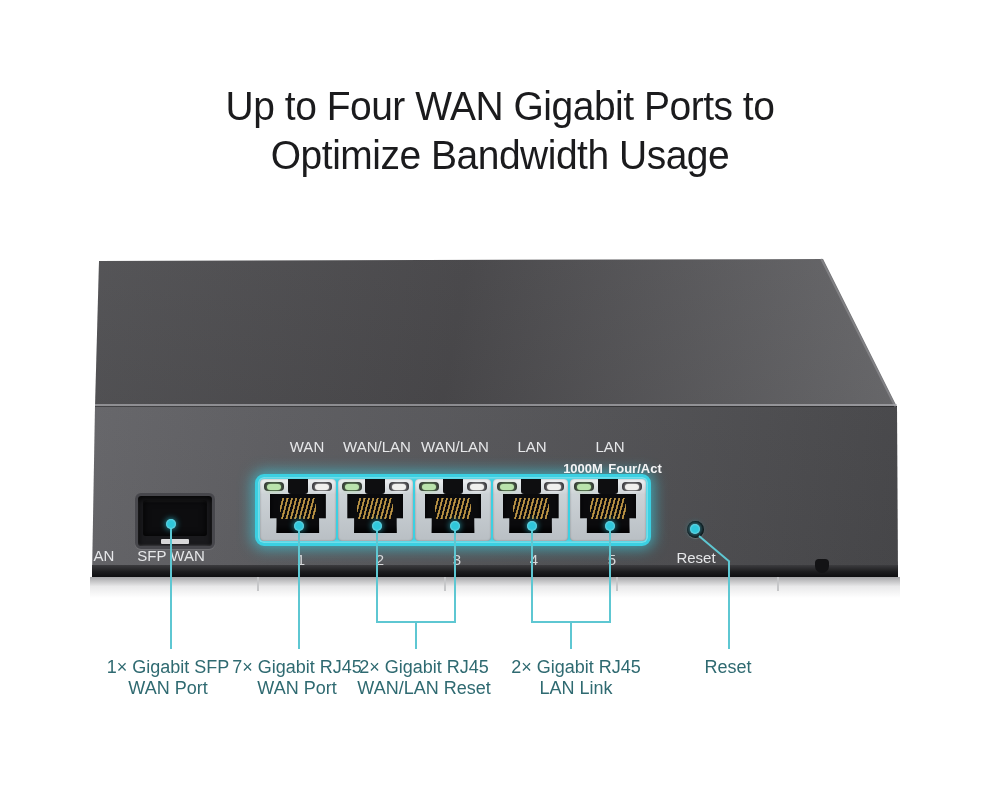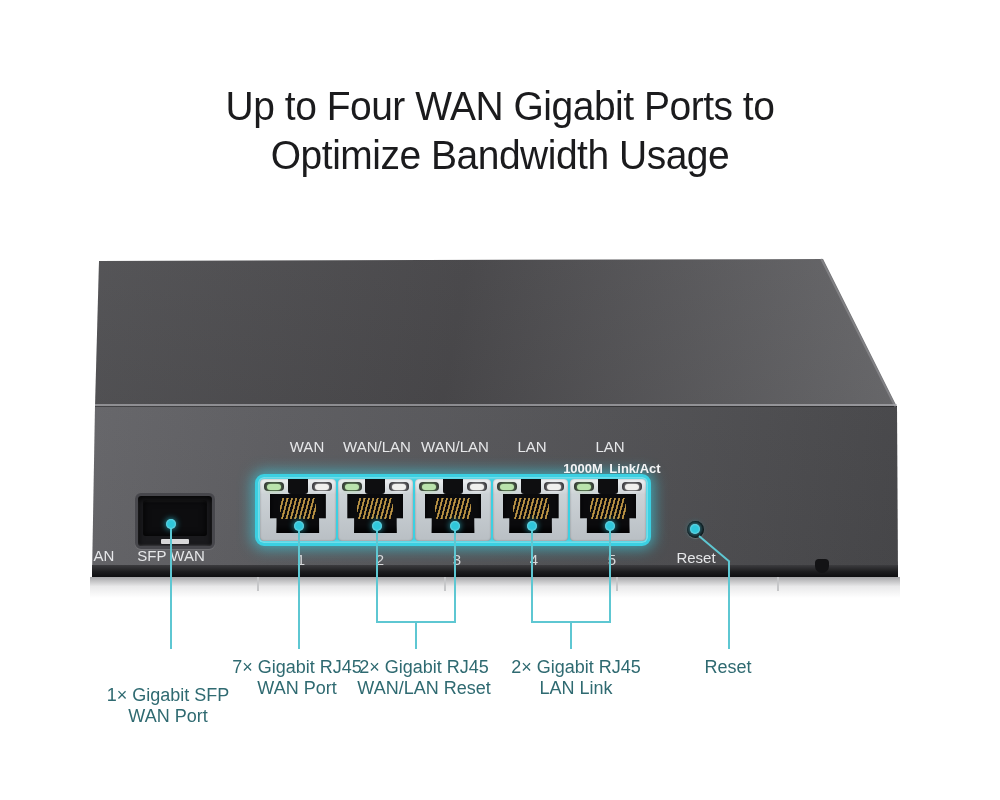--- a/index.html
+++ b/index.html
@@ -174,21 +174,21 @@
   <div class="abs panel-label" style="left:104px;top:547px;">AN</div>
   <div class="abs panel-label" style="left:171px;top:547px;">SFP WAN</div>
 
   <div class="abs panel-label" style="left:299px;top:438px;margin-left:8px;">WAN</div>
   <div class="abs panel-label" style="left:377px;top:438px;">WAN/LAN</div>
   <div class="abs panel-label" style="left:455px;top:438px;">WAN/LAN</div>
   <div class="abs panel-label" style="left:532px;top:438px;">LAN</div>
   <div class="abs panel-label" style="left:610px;top:438px;">LAN</div>
 
   <div class="abs led-label" style="left:583px;top:461px;">1000M</div>
-  <div class="abs led-label" style="left:635px;top:461px;">Link/Act</div>
+  <div class="abs led-label" style="left:635px;top:461px;">Four/Act</div>
 
   <div class="abs port-num" style="left:301px;top:551px;">1</div>
   <div class="abs port-num" style="left:380px;top:551px;">2</div>
   <div class="abs port-num" style="left:457px;top:551px;">3</div>
   <div class="abs port-num" style="left:534px;top:551px;">4</div>
   <div class="abs port-num" style="left:612px;top:551px;">5</div>
 
   <div class="abs reset-btn"></div>
   <div class="abs panel-label" style="left:696px;top:549px;">Reset</div>
 
@@ -206,21 +206,21 @@
   <div class="abs cline vline" style="left:728px;top:561px;height:88px;"></div>
 
   <div class="abs dot" style="left:166px;top:519px;"></div>
   <div class="abs dot" style="left:294px;top:521px;"></div>
   <div class="abs dot" style="left:372px;top:521px;"></div>
   <div class="abs dot" style="left:450px;top:521px;"></div>
   <div class="abs dot" style="left:527px;top:521px;"></div>
   <div class="abs dot" style="left:605px;top:521px;"></div>
   <div class="abs dot" style="left:690px;top:524px;"></div>
 
-  <div class="abs callout" style="left:168px;top:657px;margin-top:28px;">
+  <div class="abs callout" style="left:168px;top:657px;">
     <div>1× Gigabit SFP</div>
     <div>WAN Port</div>
   </div>
   <div class="abs callout" style="left:297px;top:657px;">
     <div>7× Gigabit RJ45</div>
     <div>WAN Port</div>
   </div>
   <div class="abs callout" style="left:424px;top:657px;">
     <div>2× Gigabit RJ45</div>
     <div>WAN/LAN Reset</div>

